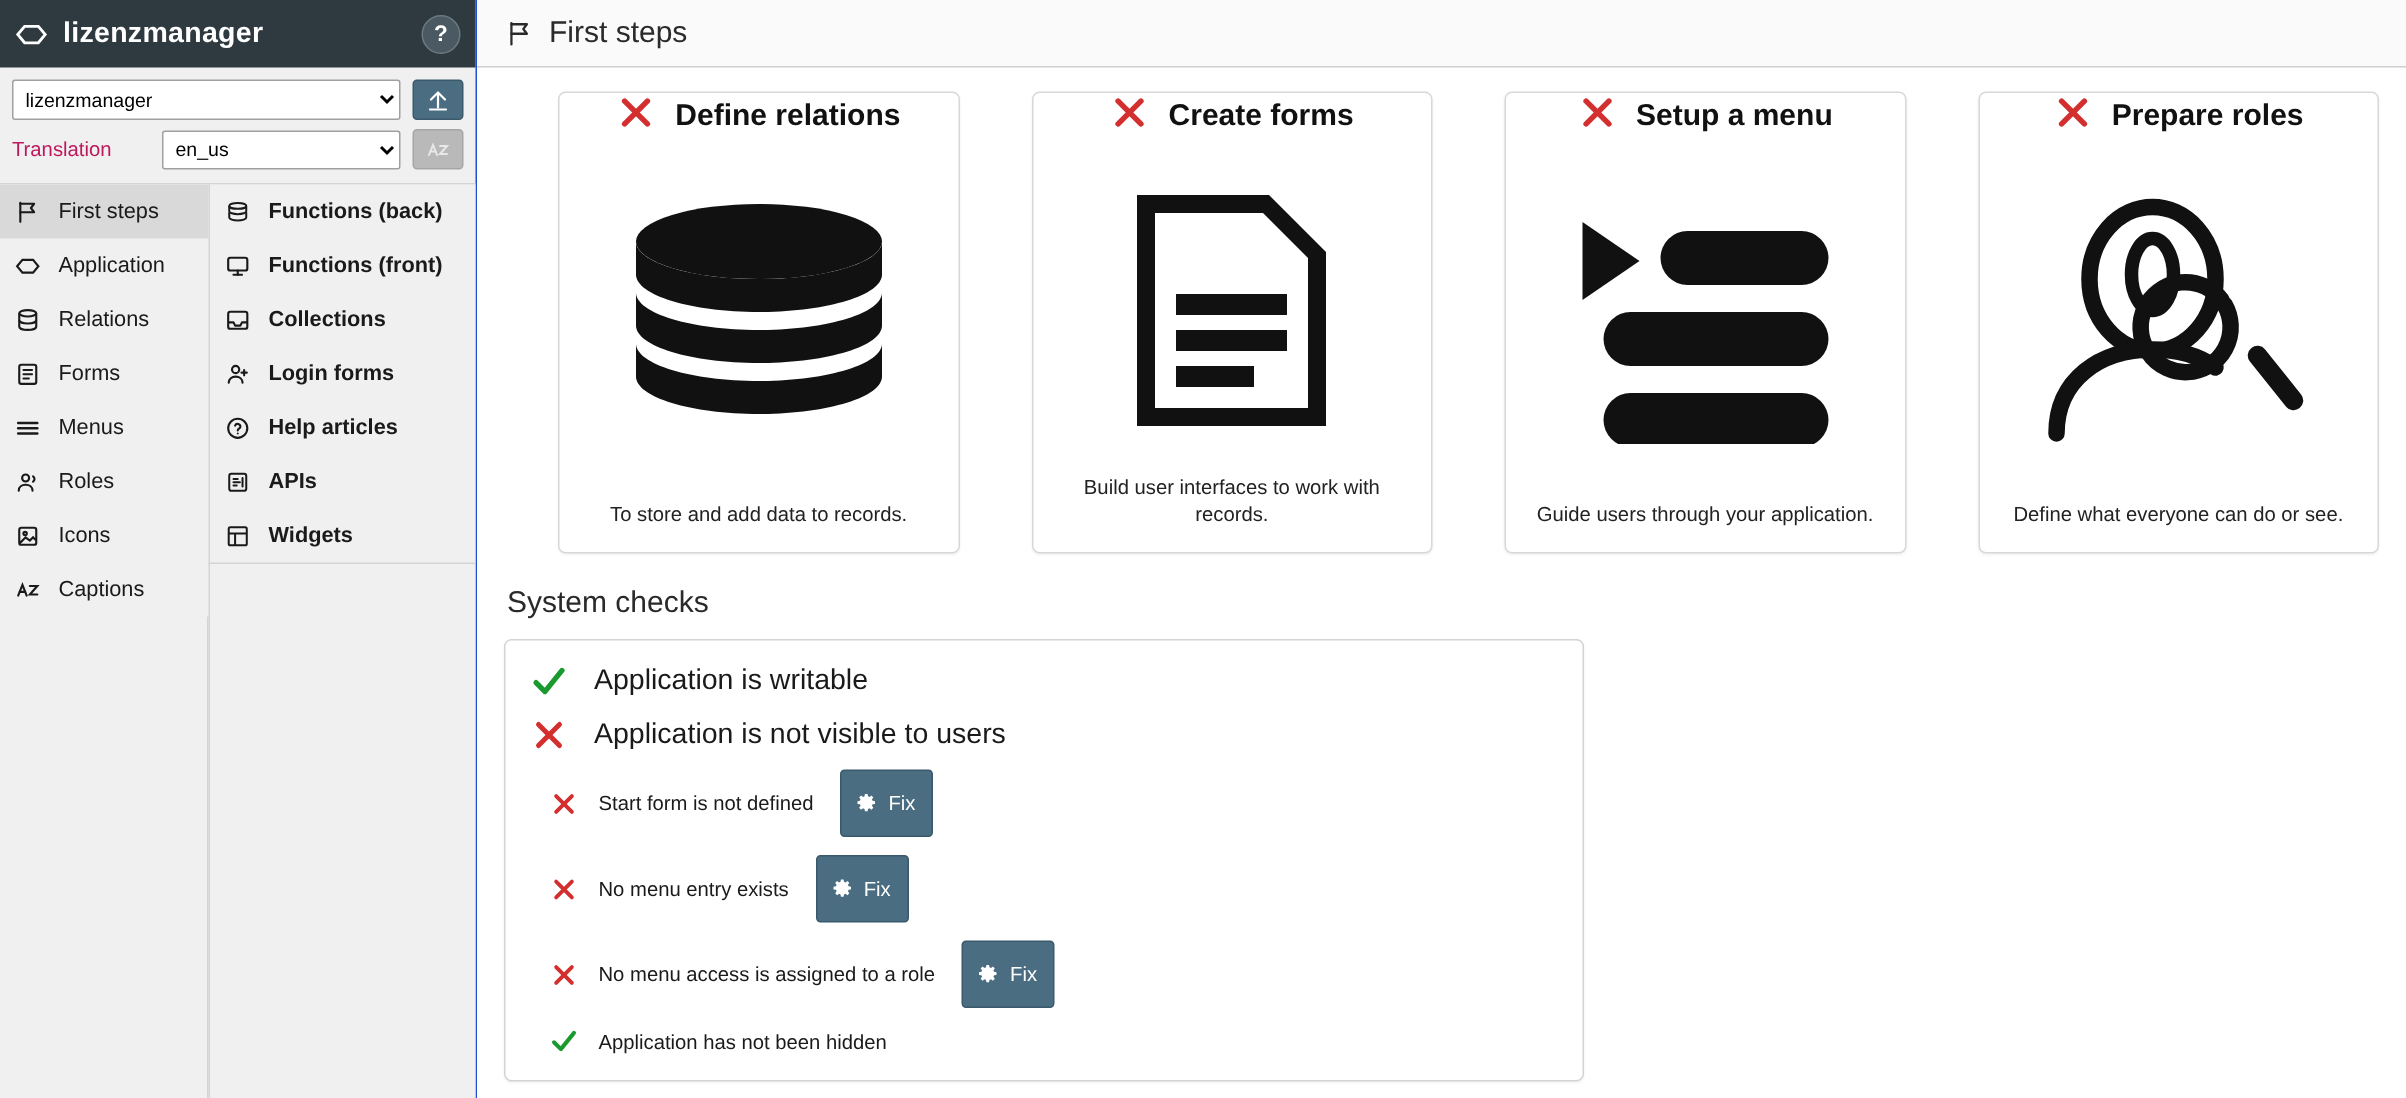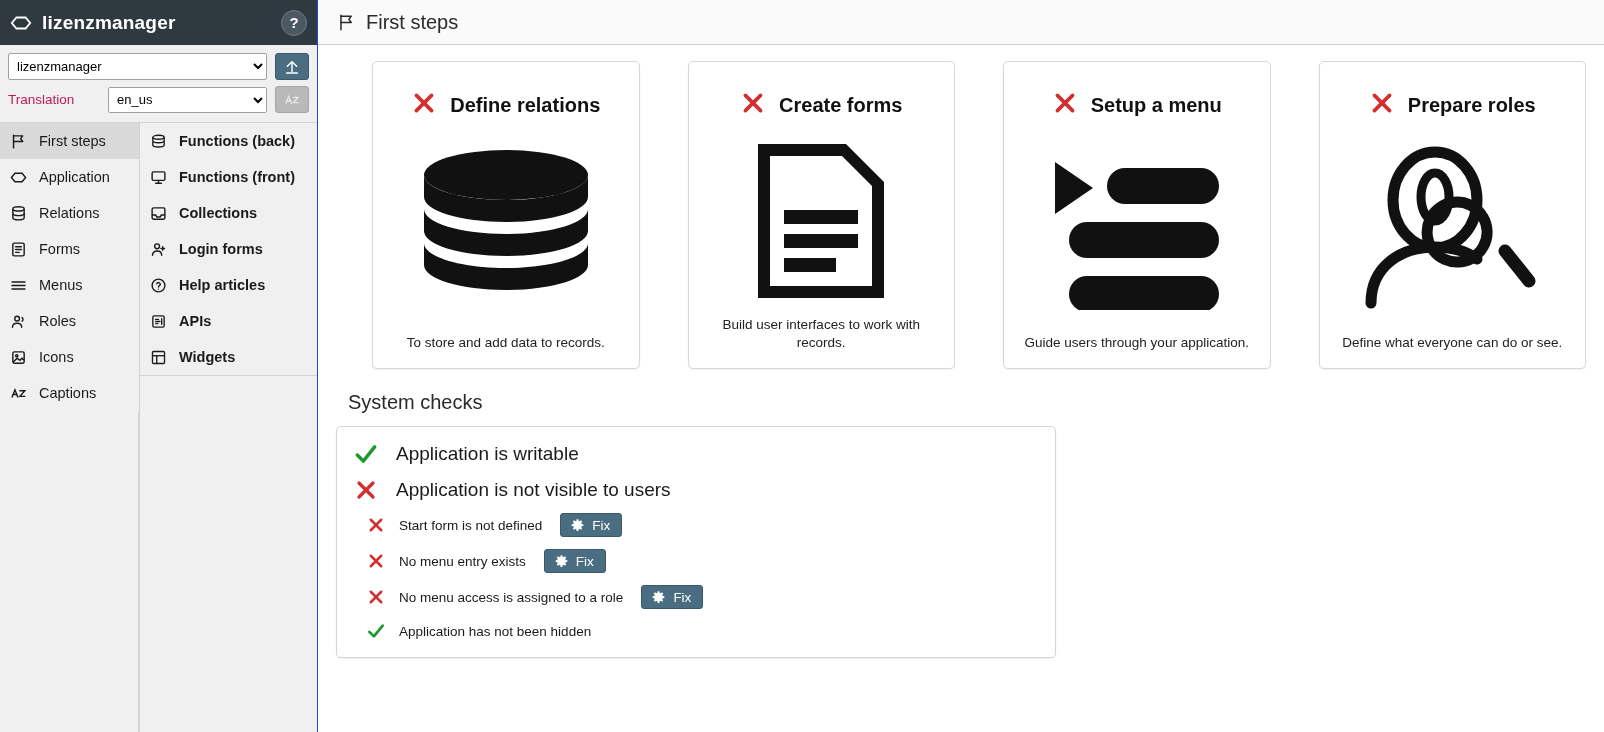--- a/index.html
+++ b/index.html
@@ -153,21 +153,21 @@
   .cards {
     display: flex;
     gap: 12px;
   }
   .card {
     flex: 1 1 0;
     background: #fff;
     border: 1px solid #d8d8d8;
     border-radius: 5px;
     box-shadow: 0 1px 2px rgba(0,0,0,.06);
-    padding: 28px 14px 14px 14px;
+    padding: 0 14px 14px 14px;
     height: 308px;
     display: flex; flex-direction: column; align-items: center; margin-left: 36px;
   }
   .card-head {
     display: flex; align-items: center; justify-content: center;
     gap: 13px;
     margin-bottom: 6px;
   }
   .card-title { font-size: 20px; font-weight: bold; color: #111; }
   .card-figure {
@@ -182,21 +182,21 @@
     line-height: 1.35;
     padding: 0 6px 2px 6px;
   }
 
   .x-mark { color: #d32f2f; }
   .check-mark { color: #1a9a2e; }
 
   .section-title {
     font-size: 20px;
     color: #2a2a2a;
-    margin: 22px 0 12px 12px;
+    margin: 22px 0 12px 2px;
   }
 
   .checks-panel {
     width: 720px;
     border: 1px solid #d4d4d4;
     border-radius: 5px;
     background: #fff;
     box-shadow: 0 1px 2px rgba(0,0,0,.06);
     padding: 14px 16px 16px 16px;
   }
@@ -215,21 +215,21 @@
   }
   .sub-row .mk { width: 26px; display: flex; justify-content: center; font-size: 19px; font-weight: bold; margin-left: 10px; }
   .sub-label { font-size: 13.5px; color: #1a1a1a; }
   .fix-btn {
     margin-left: 8px;
     background: #4a6d82;
     border: 1px solid #3a5a6c;
     border-radius: 3px;
     color: #fff;
     font-size: 13.5px;
-    height: 24px;
+    height: 45px;
     padding: 0 11px 0 9px;
     display: inline-flex; align-items: center; gap: 7px;
     cursor: pointer;
   }
   .fix-btn svg { display: block; }
   .sub-row.last { margin-bottom: 0; }
   .sub-row.last .sub-label { font-size: 13.5px; }
 </style>
 </head>
 <body>

